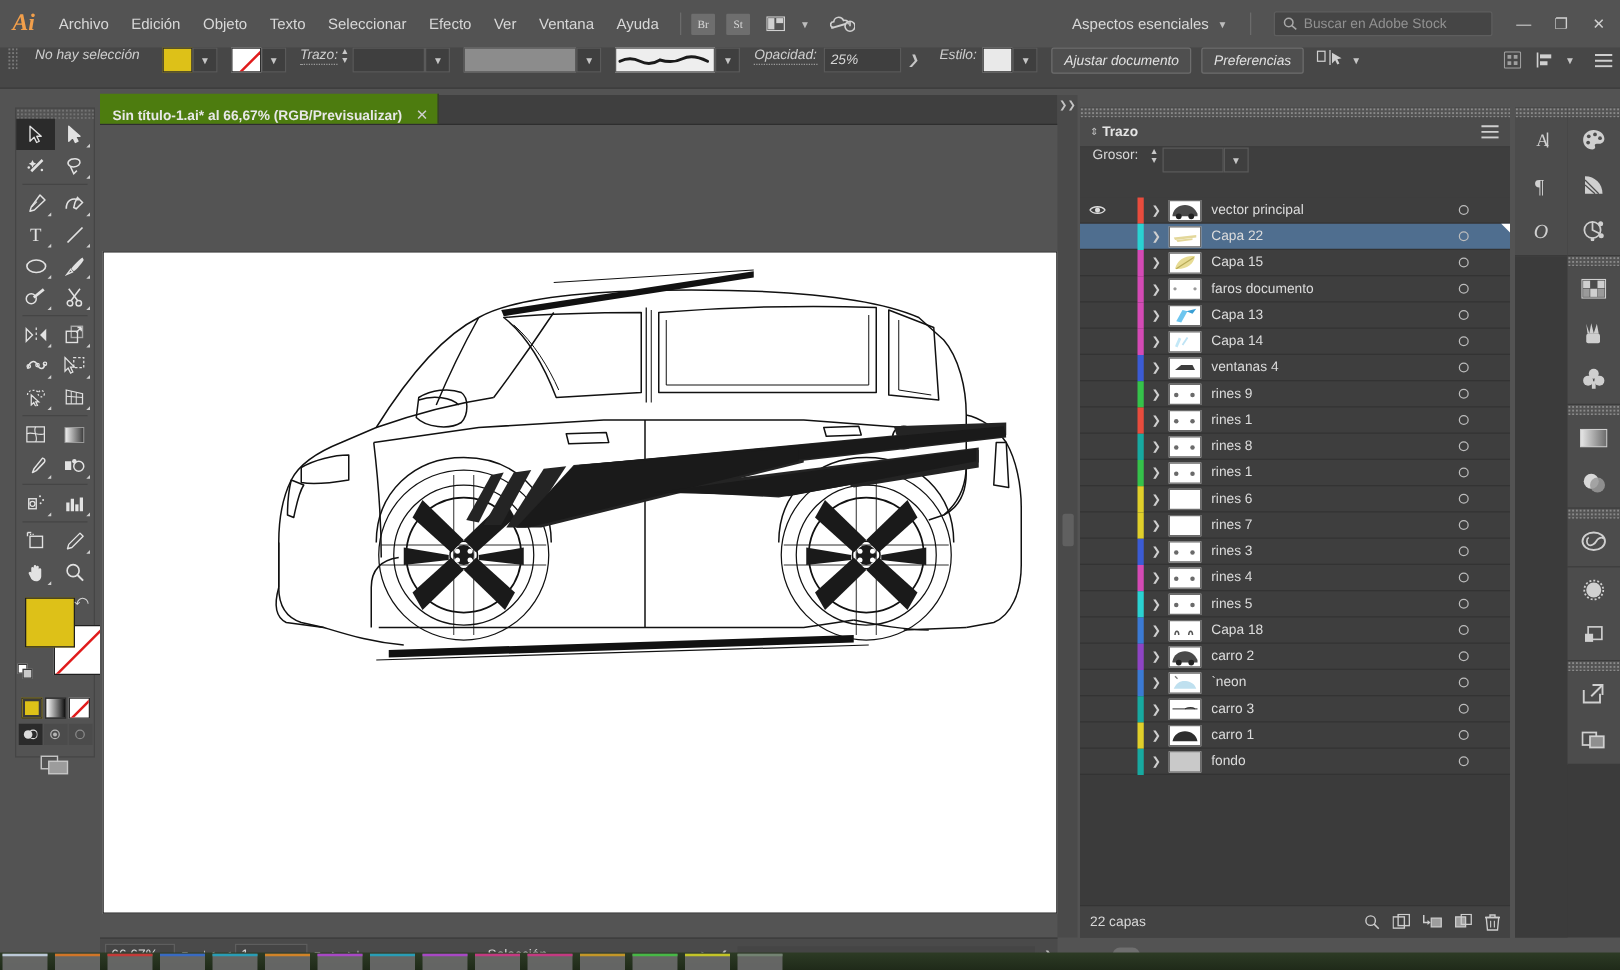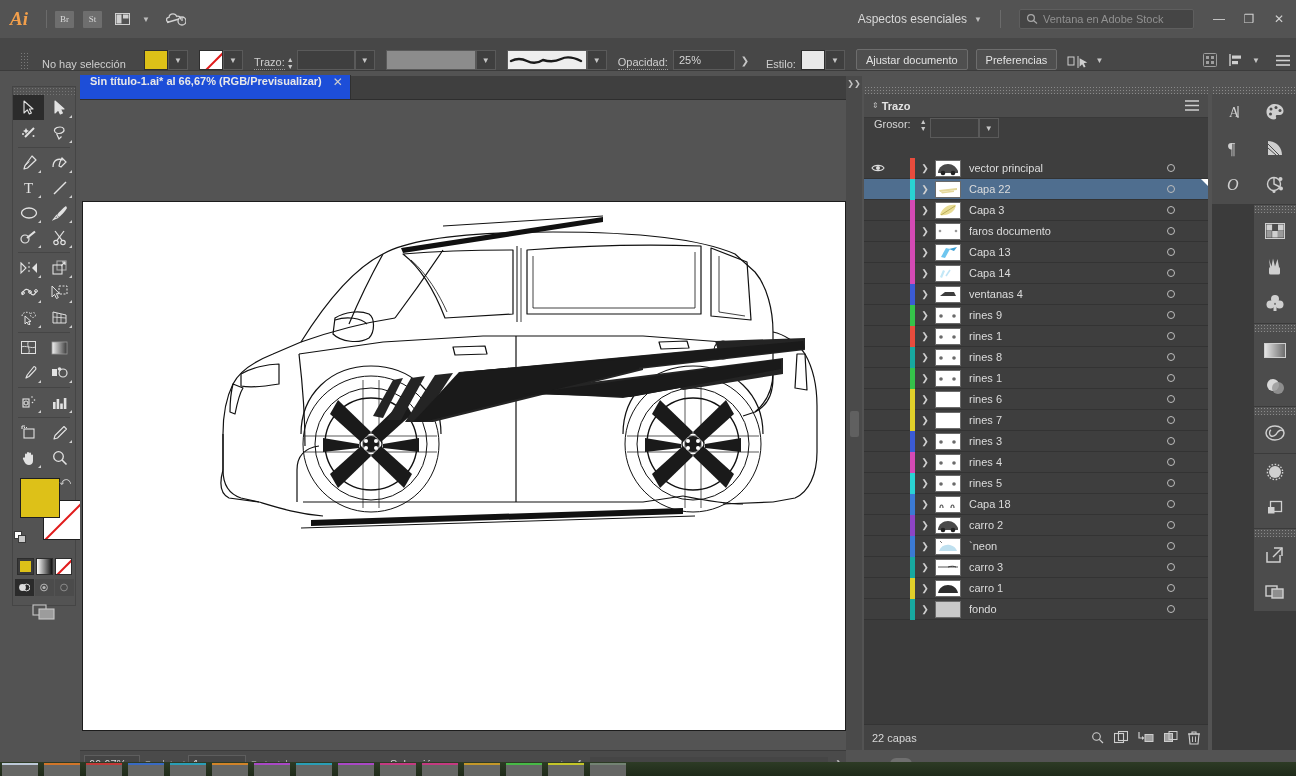--- a/index.html
+++ b/index.html
@@ -44,21 +44,21 @@
   }
   .stock-search .ph { color:#919191; font-size:11px; margin-left:5px;}
   .wbtns { display:flex; align-items:center; }
   .wbtn { width:30px; height:38px; display:flex; align-items:center; justify-content:center;
           color:#d0d0d0; font-size:12px; }
 
   
   .controlbar {
     position:absolute; left:0; top:38px; width:1296px; height:33px;
     background:#474747; border-bottom:1px solid #3b3b3b;
-    display:flex; align-items:flex-end; padding-left:20px;
+    display:flex; align-items:flex-start; padding-left:6px;font-style:italic;
   }
   .grip { width:8px; height:18px; margin-right:4px;
     background-image:radial-gradient(#8a8a8a 0.8px, transparent 0.9px);
     background-size:3px 3px; opacity:.75; }
   .cb-label { font-size:11px; color:#cfcfcf; white-space:nowrap; }
   .cb-label.dotted { border-bottom:1px dotted #9b9b9b; padding-bottom:1px; }
   .sw {
     width:24px; height:20px; border:1px solid #2e2e2e;
   }
   .sw-yellow { background:#ddc118; }
@@ -124,21 +124,21 @@
   .scrmode { width:19px;height:17px; background:#4b4b4b; display:flex;align-items:center;justify-content:center; color:#cfcfcf;}
   .scrmode.on { background:#2b2b2b; }
   .scrbtn { display:flex; justify-content:center; margin-top:8px; }
 
   
   .tabbar {
     position:absolute; left:80px; top:76px; width:766px; height:24px;
     background:#3f3f3f; border-bottom:1px solid #2e2e2e; display:flex; align-items:flex-end;
   }
   .doctab {
-    height:24px; background:#1d4ed8; display:flex; align-items:flex-start;
+    height:24px; background:#4d7c0f; display:flex; align-items:flex-end;
     padding:0 7px 0 10px; border-right:1px solid #303030;
   }
   .doctab .t { font-size:11px; font-weight:bold; color:#e8e8e8; white-space:nowrap;}
   .doctab .x { margin-left:11px; color:#cfcfcf; font-size:12px; }
 
   
   .canvasarea {
     position:absolute; left:80px; top:100px; width:766px; height:650px;
     background:#545454; overflow:hidden;
   }
@@ -242,20 +242,31 @@
   .tb-item { width:36px; height:13px; border-top:2px solid; background:#6b6b6b; opacity:.92;}
   svg { display:block; }
 </style>
 </head>
 <body>
 
 <div class="app">
 
   <div class="menubar">
     <div class="ai-logo">Ai</div>
+    <div class="menu-items">
+      <div class="menu-item">Archivo</div>
+      <div class="menu-item">Edición</div>
+      <div class="menu-item">Objeto</div>
+      <div class="menu-item">Texto</div>
+      <div class="menu-item">Seleccionar</div>
+      <div class="menu-item">Efecto</div>
+      <div class="menu-item">Ver</div>
+      <div class="menu-item">Ventana</div>
+      <div class="menu-item">Ayuda</div>
+    </div>
     <div class="menu-sep"></div>
     <div class="mb-btn">Br</div>
     <div class="mb-btn">St</div>
     <div class="mb-icon">
       <svg width="15" height="12" viewBox="0 0 15 12">
           <rect x="0.5" y="0.5" width="14" height="11" fill="none" stroke="#d0d0d0"></rect>
           <rect x="1.5" y="1.5" width="5" height="9" fill="#d0d0d0"></rect>
           <rect x="8" y="1.5" width="5.5" height="4" fill="#d0d0d0"></rect>
         </svg>
     </div>
@@ -275,21 +286,21 @@
       <div class="workspace-sel">
         <span>Aspectos esenciales</span>
         <span class="chev">▼</span>
       </div>
       <div class="menu-sep"></div>
       <div class="stock-search">
         <svg width="12" height="12" viewBox="0 0 12 12">
             <circle cx="5" cy="5" r="3.4" fill="none" stroke="#a8a8a8" stroke-width="1.2"></circle>
             <line x1="7.5" y1="7.5" x2="11" y2="10.5" stroke="#a8a8a8" stroke-width="1.2"></line>
           </svg>
-        <span class="ph">Ventana en Adobe Stock</span>
+        <span class="ph">Buscar en Adobe Stock</span>
       </div>
       <div class="wbtns">
         <div class="wbtn">—</div>
         <div class="wbtn">❐</div>
         <div class="wbtn close">✕</div>
       </div>
     </div>
   </div>
 
   <div class="controlbar">
@@ -894,21 +905,21 @@
           <div class="lr-eye"></div>
           <div class="lr-lock"></div>
           <div class="lr-color" style="background: rgb(212, 74, 181);"></div>
           <div class="lr-arrow">❯</div>
           <div class="lr-thumb">
             <svg width="24" height="15" viewBox="0 0 24 15">
               <path d="M4 12 C6 4 14 1 20 2 C19 9 12 13 4 12 Z" fill="#e8dc94"></path>
               <path d="M5 12 L19 3" stroke="#b8ab58" stroke-width="1"></path>
             </svg>
           </div>
-          <div class="lr-name">Capa 3</div>
+          <div class="lr-name">Capa 15</div>
           <div class="lr-target">
             <span class="tgt-circle"></span>
           </div>
           <div class="lr-end"></div>
         </div>
         <div class="layer-row" style="position: relative;">
           <div class="lr-eye"></div>
           <div class="lr-lock"></div>
           <div class="lr-color" style="background: rgb(212, 74, 181);"></div>
           <div class="lr-arrow">❯</div>

